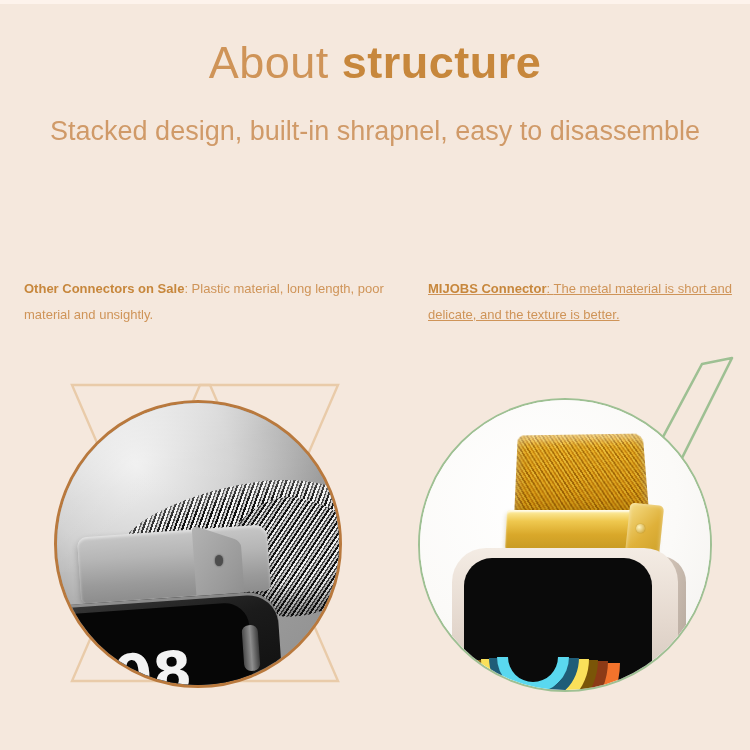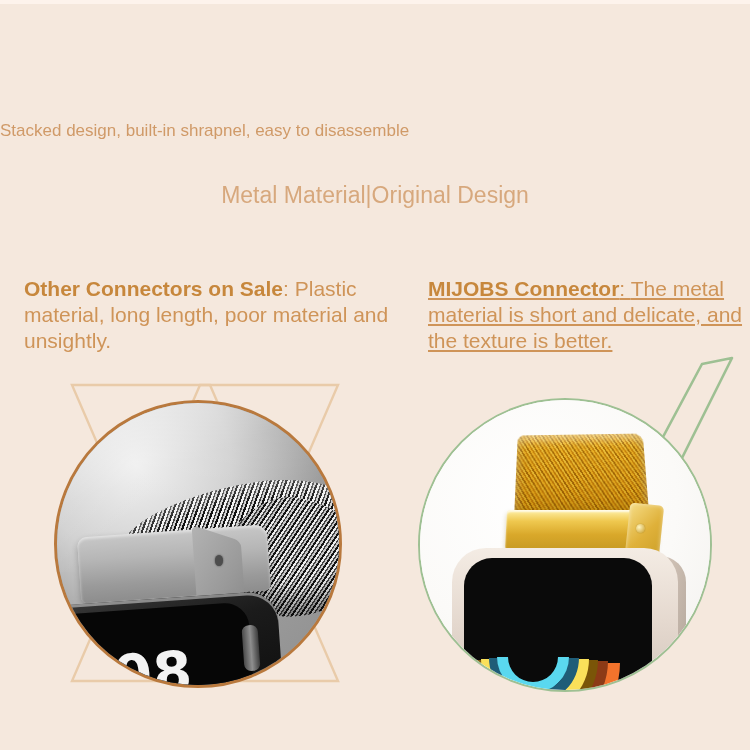--- a/index.html
+++ b/index.html
@@ -44,42 +44,42 @@
   }
   .title .t-bold {
     color: #c7873c;
     font-weight: 700;
   }
 
   .subtitle {
     position: absolute;
     left: 0; top: 114px;
     width: 750px;
-    text-align: left;
-    font-size: 17px;
+    text-align: center;
+    font-size: 27px;
     line-height: 34px;
     color: #d09a68;
     font-weight: 400;
   }
 
   .subtitle2 {
     position: absolute;
     left: 0; top: 180px;
     width: 750px;
     text-align: center;
     font-size: 23px;
     line-height: 30px;
     color: #d7a87d;
     font-weight: 400;
   }
 
   
   .caption {
     position: absolute;
-    font-size: 21px;
+    font-size: 13px;
     line-height: 26px;
     color: #cf9458;
     font-weight: 400;
   }
   .caption .c-bold {
     color: #c7873c;
     font-weight: 700;
   }
   .caption-left  { left: 24px;  top: 276px; width: 370px; }
   .caption-right { left: 428px; top: 276px; width: 316px; text-decoration: underline; }
@@ -310,24 +310,26 @@
     transform: rotate(-45deg);
   }
 </style>
 </head>
 <body>
 
 <div id="page">
 
   <div class="top-strip"></div>
 
+  <div class="title">
+    <span class="t-light">About </span><span class="t-bold">structure</span>
+  </div>
 
   <div class="subtitle">Stacked design, built-in shrapnel, easy to disassemble</div>
 
-  <div class="subtitle2">Metal Material|Original Design</div>
 
   <div class="caption caption-left">
     <span class="c-bold">Other Connectors on Sale</span><span>: </span><span>Plastic material, long length, poor material and unsightly.</span>
   </div>
 
   <div class="caption caption-right">
     <span class="c-bold">MIJOBS Connector</span><span>:  </span><span>The metal material is short and delicate, and the texture is better.</span>
   </div>
 
   <svg class="deco-x" viewBox="0 0 270 300">

